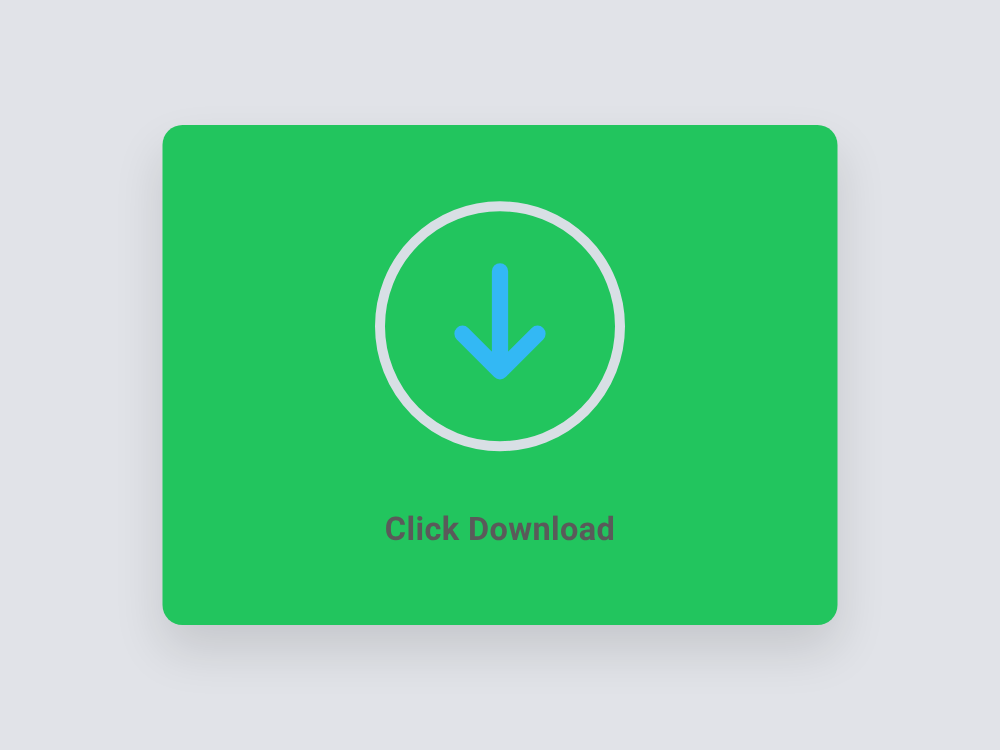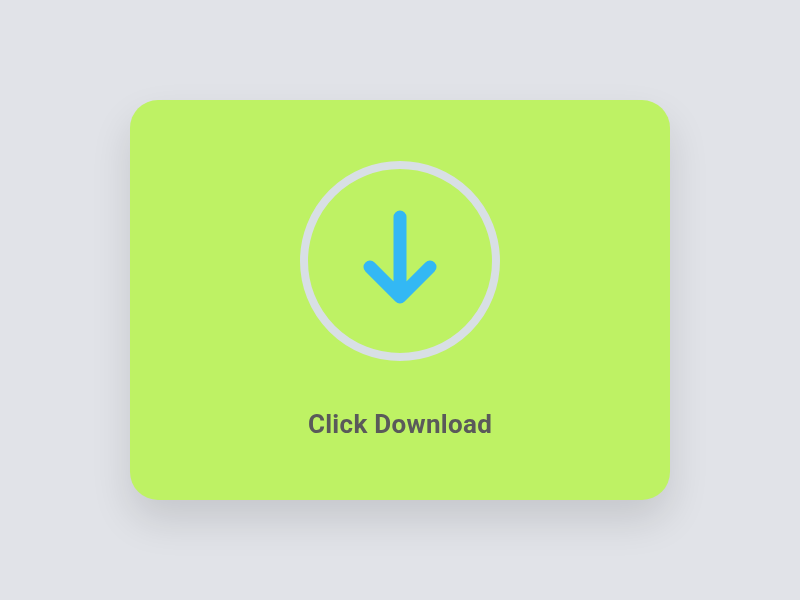--- a/index.html
+++ b/index.html
@@ -14,22 +14,22 @@
       background-color: #e1e3e8;
       display: flex;
       align-items: center;
       justify-content: center;
       font-family: -apple-system, BlinkMacSystemFont, "Segoe UI", Roboto, Helvetica, Arial, sans-serif;
     }
     
     .download-card {
       width: 540px;
       height: 400px;
-      background-color: #bef264;
-      border-radius: 28px;
+      background-color: #22c55e;
+      border-radius: 16px;
       box-shadow: 0 20px 40px rgba(0, 0, 0, 0.12);
       display: flex;
       flex-direction: column;
       align-items: center;
       justify-content: center;
       cursor: pointer;
       padding: 40px;
     }
     
     .icon-circle {

